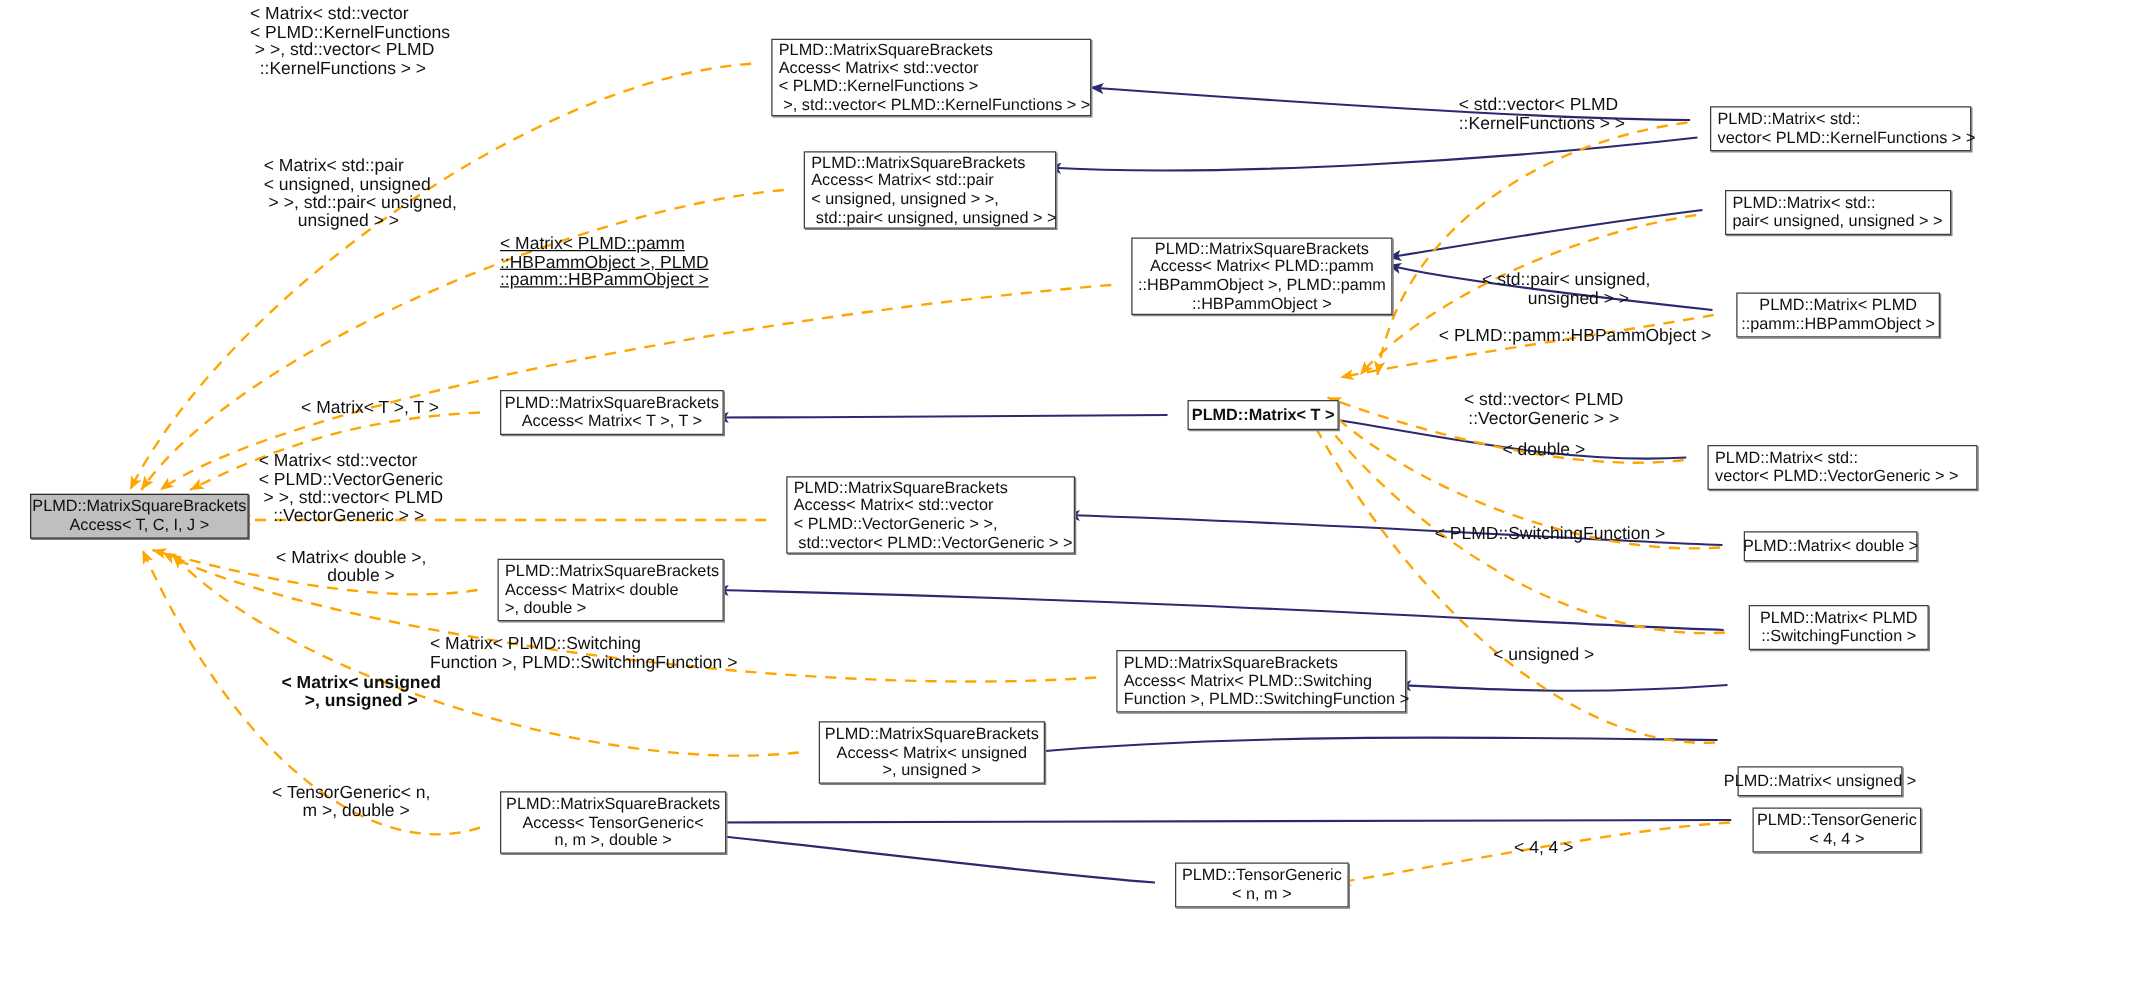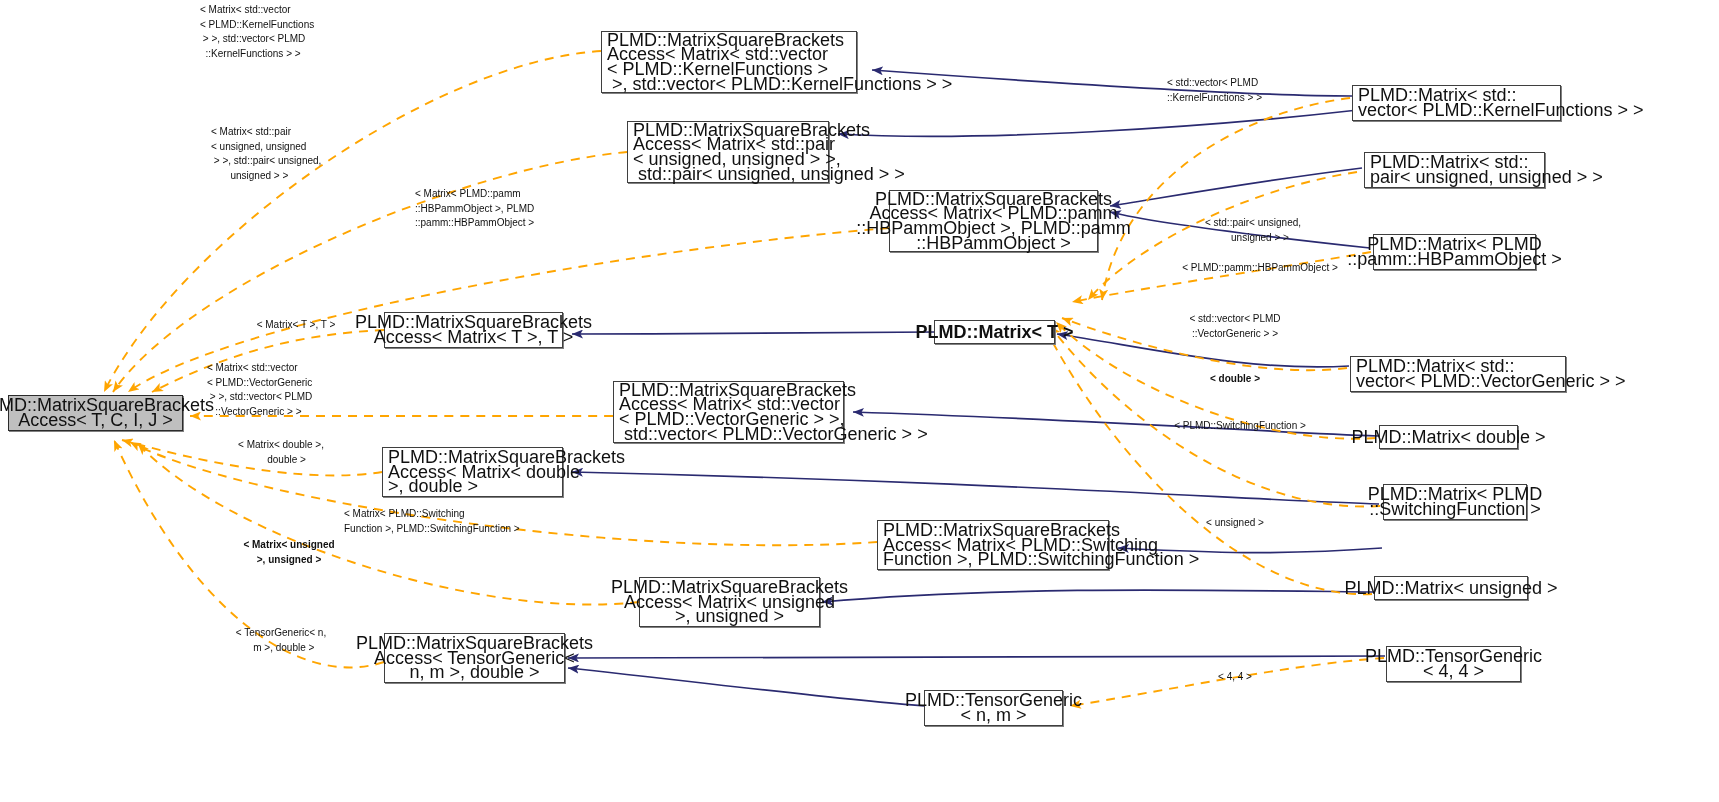--- a/index.html
+++ b/index.html
@@ -22,41 +22,42 @@
     width: 1719px;
     height: 802px;
     pointer-events: none;
   }
   .node {
     position: absolute;
     box-sizing: border-box;
     border: 1px solid #3f3f3f;
     background: #ffffff;
     color: #101010;
-    font-size: 18px;
+    font-size: 13px;
     line-height: 14.6px;
     display: flex;
     align-items: center;
     justify-content: center;
     text-align: center;
     white-space: pre;
     box-shadow: 1px 1px 0 0 #808080;
+    margin-left: 16px;
   }
   .node.root {
     background: #bfbfbf;
     border: 1px solid #2b2b2b;
   }
   .node.lalign {
     text-align: left;
     justify-content: flex-start;
     padding-left: 5px;
   }
   .elabel {
     position: absolute;
-    font-size: 10px;
+    font-size: 14px;
     line-height: 14.6px;
     color: #101010;
     white-space: pre;
     text-align: center;
     pointer-events: none;
   }
   .elabel.l { text-align: left; }
 </style>
 </head>
 <body>
@@ -163,39 +164,39 @@
 ::pamm::HBPammObject &gt;</div>
 
   <div class="node lalign" style="left:1350px; top:356px; width:216px; height:36px;">PLMD::Matrix&lt; std::
 vector&lt; PLMD::VectorGeneric &gt; &gt;</div>
 
   <div class="node" style="left:1379px; top:425px; width:139px; height:24px;">PLMD::Matrix&lt; double &gt;</div>
 
   <div class="node" style="left:1383px; top:484px; width:144px; height:36px;">PLMD::Matrix&lt; PLMD
 ::SwitchingFunction &gt;</div>
 
-  <div class="node" style="left:1374px; top:576px; width:154px; height:24px;">PLMD::Matrix&lt; unsigned &gt;</div>
+  <div class="node" style="left:1374px; top:613px; width:132px; height:24px;">PLMD::Matrix&lt; unsigned &gt;</div>
 
   <div class="node" style="left:1386px; top:646px; width:135px; height:36px;">PLMD::TensorGeneric
 &lt; 4, 4 &gt;</div>
 
   <div class="node" style="left:924px; top:690px; width:139px; height:36px;">PLMD::TensorGeneric
 &lt; n, m &gt;</div>
 
   <div class="elabel l" style="left:200px; top:3px; width:230px;">&lt; Matrix&lt; std::vector
 &lt; PLMD::KernelFunctions
  &gt; &gt;, std::vector&lt; PLMD
   ::KernelFunctions &gt; &gt;</div>
 
   <div class="elabel l" style="left:211px; top:125px; width:230px;">&lt; Matrix&lt; std::pair
 &lt; unsigned, unsigned
  &gt; &gt;, std::pair&lt; unsigned,
        unsigned &gt; &gt;</div>
 
-  <div class="elabel l" style="left:415px; top:187px; width:230px;">&lt; Matrix&lt; PLMD::pamm
+  <div class="elabel l" style="left:400px; top:187px; width:230px;text-decoration:underline;">&lt; Matrix&lt; PLMD::pamm
 ::HBPammObject &gt;, PLMD
 ::pamm::HBPammObject &gt;</div>
 
   <div class="elabel" style="left:216px; top:318px; width:160px;">&lt; Matrix&lt; T &gt;, T &gt;</div>
 
   <div class="elabel l" style="left:207px; top:361px; width:230px;">&lt; Matrix&lt; std::vector
 &lt; PLMD::VectorGeneric
  &gt; &gt;, std::vector&lt; PLMD
    ::VectorGeneric &gt; &gt;</div>
 
@@ -215,21 +216,21 @@
 ::KernelFunctions &gt; &gt;</div>
 
   <div class="elabel" style="left:1160px; top:204px; width:186px;margin-top:12px;">&lt; std::pair&lt; unsigned,
      unsigned &gt; &gt;</div>
 
   <div class="elabel" style="left:1140px; top:261px; width:240px;">&lt; PLMD::pamm::HBPammObject &gt;</div>
 
   <div class="elabel" style="left:1140px; top:312px; width:190px;">&lt; std::vector&lt; PLMD
 ::VectorGeneric &gt; &gt;</div>
 
-  <div class="elabel" style="left:1150px; top:372px; width:170px;font-weight:bold;">&lt; double &gt;</div>
+  <div class="elabel" style="left:1150px; top:352px; width:170px;">&lt; double &gt;</div>
 
   <div class="elabel" style="left:1140px; top:419px; width:200px;">&lt; PLMD::SwitchingFunction &gt;</div>
 
   <div class="elabel" style="left:1150px; top:492px; width:170px;margin-top:24px;">&lt; unsigned &gt;</div>
 
   <div class="elabel" style="left:1165px; top:670px; width:140px;">&lt; 4, 4 &gt;</div>
 
 </div>
 
 </body></html>

